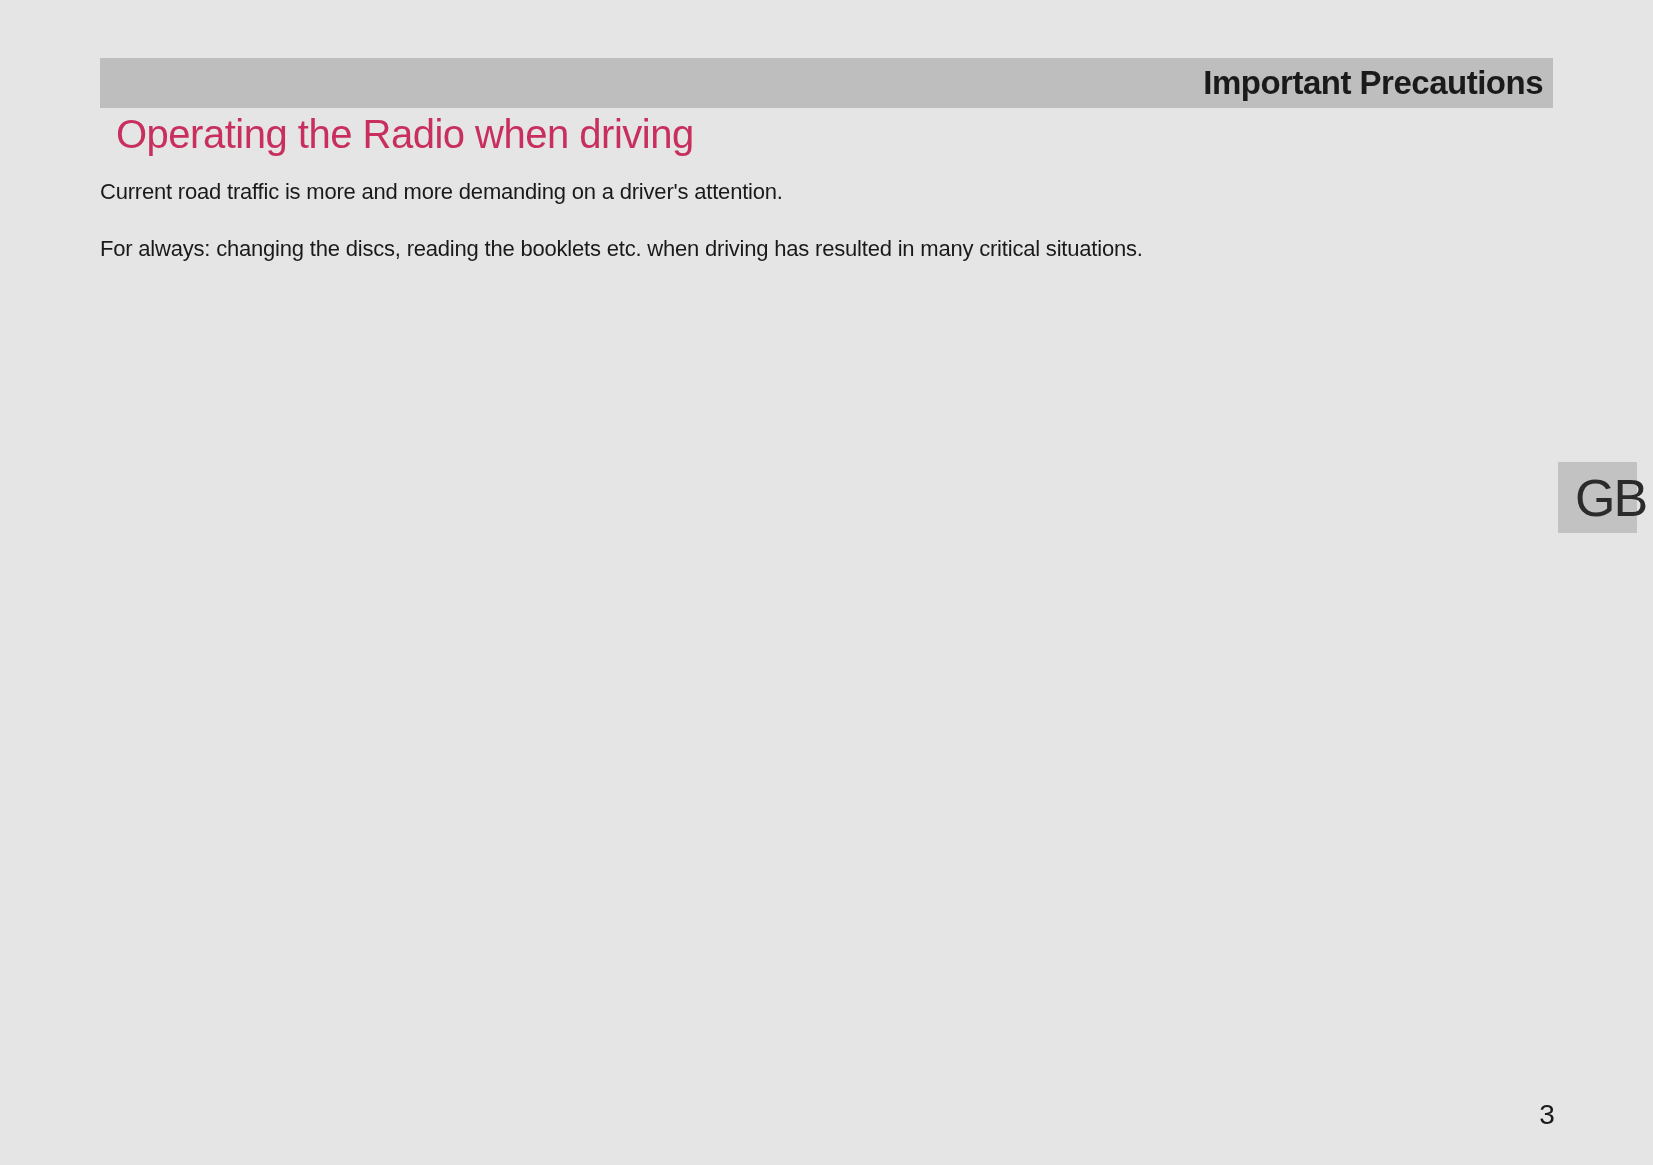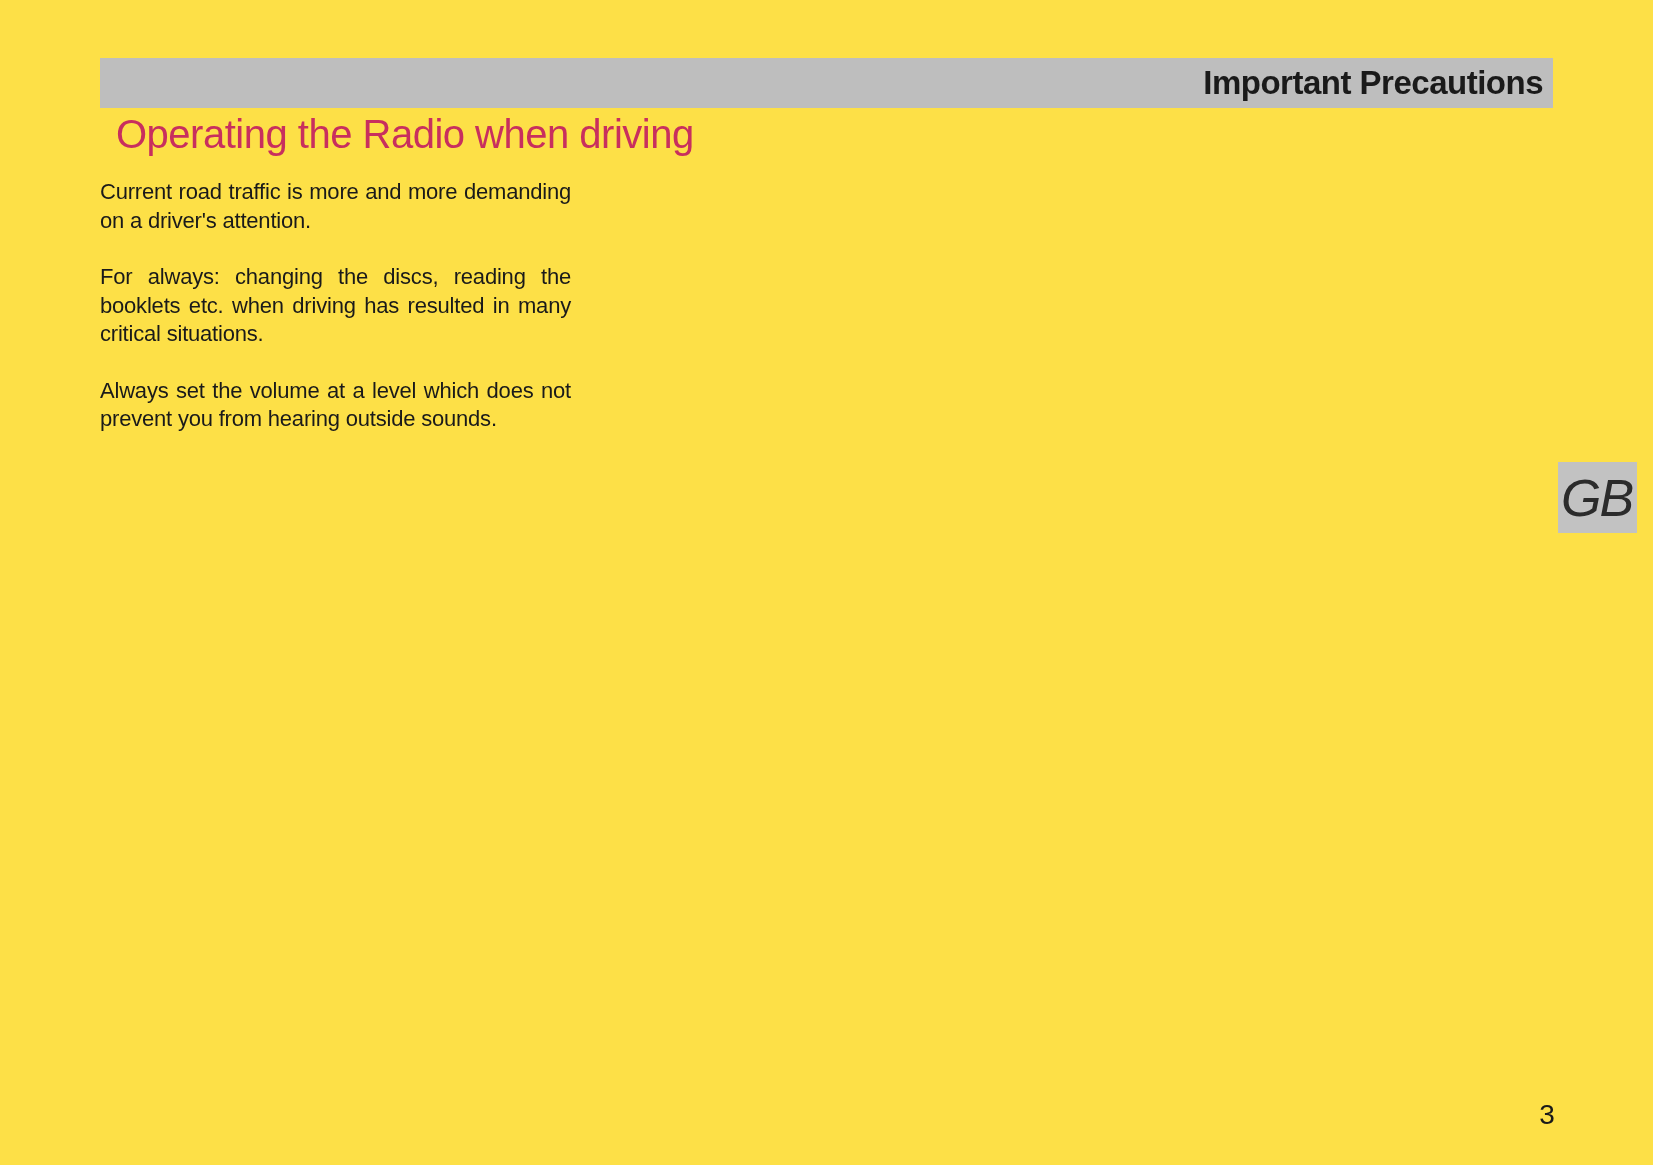--- a/index.html
+++ b/index.html
@@ -5,21 +5,21 @@
   html, body {
     margin: 0;
     padding: 0;
     background: #ffffff;
     font-family: "Liberation Sans", sans-serif;
   }
   .page {
     position: relative;
     width: 1653px;
     height: 1165px;
-    background: #fde047;
+    background: #e5e5e5;
     overflow: hidden;
   }
   .header-bar {
     position: absolute;
     left: 100px;
     top: 58px;
     width: 1453px;
     height: 50px;
     background: #bebebe;
     display: flex;
@@ -44,21 +44,21 @@
     color: #c82f5e;
     letter-spacing: -0.5px;
     white-space: nowrap;
   }
   .columns {
     position: absolute;
     left: 100px;
     top: 178px;
     width: 1453px;
     display: grid;
-    grid-template-columns: repeat(3, 1fr);
+    grid-template-columns: repeat(1, 1fr);
     column-gap: 20px;
   }
   .col p {
     margin: 0 0 28px 0;
     font-size: 22px;
     line-height: 28.5px;
     color: #1a1a1a;
     text-align: justify;
     letter-spacing: -0.2px;
   }
@@ -68,22 +68,21 @@
     position: absolute;
     left: 1558px;
     top: 462px;
     width: 79px;
     height: 71px;
     background: #c2c2c2;
     display: flex;
     align-items: center;
     justify-content: flex-start;
     box-sizing: border-box;
-    padding-left: 3px;
-    font-style: italic;
+    padding-left: 17px;
   }
   .side-tab .tab-label {
     font-size: 52px;
     line-height: 1;
     color: #2b2b2b;
     letter-spacing: -2px;
   }
   .page-number {
     position: absolute;
     left: 1527px;
@@ -102,21 +101,20 @@
   <div class="header-bar">
     <span class="title">Important Precautions</span>
   </div>
 
   <div class="page-heading">Operating the Radio when driving</div>
 
   <div class="columns">
     <div class="col">
       <p>Current road traffic is more and more demanding on a driver's attention.</p>
       <p>For always: changing the discs, reading the booklets etc. when driving has resulted in many critical situations.</p>
-      <p>Always set the volume at a level which does not prevent you from hearing outside sounds.</p>
     </div>
     <div class="col">
     </div>
   </div>
 
   <div class="side-tab">
     <span class="tab-label">GB</span>
   </div>
 
   <div class="page-number">3</div>

